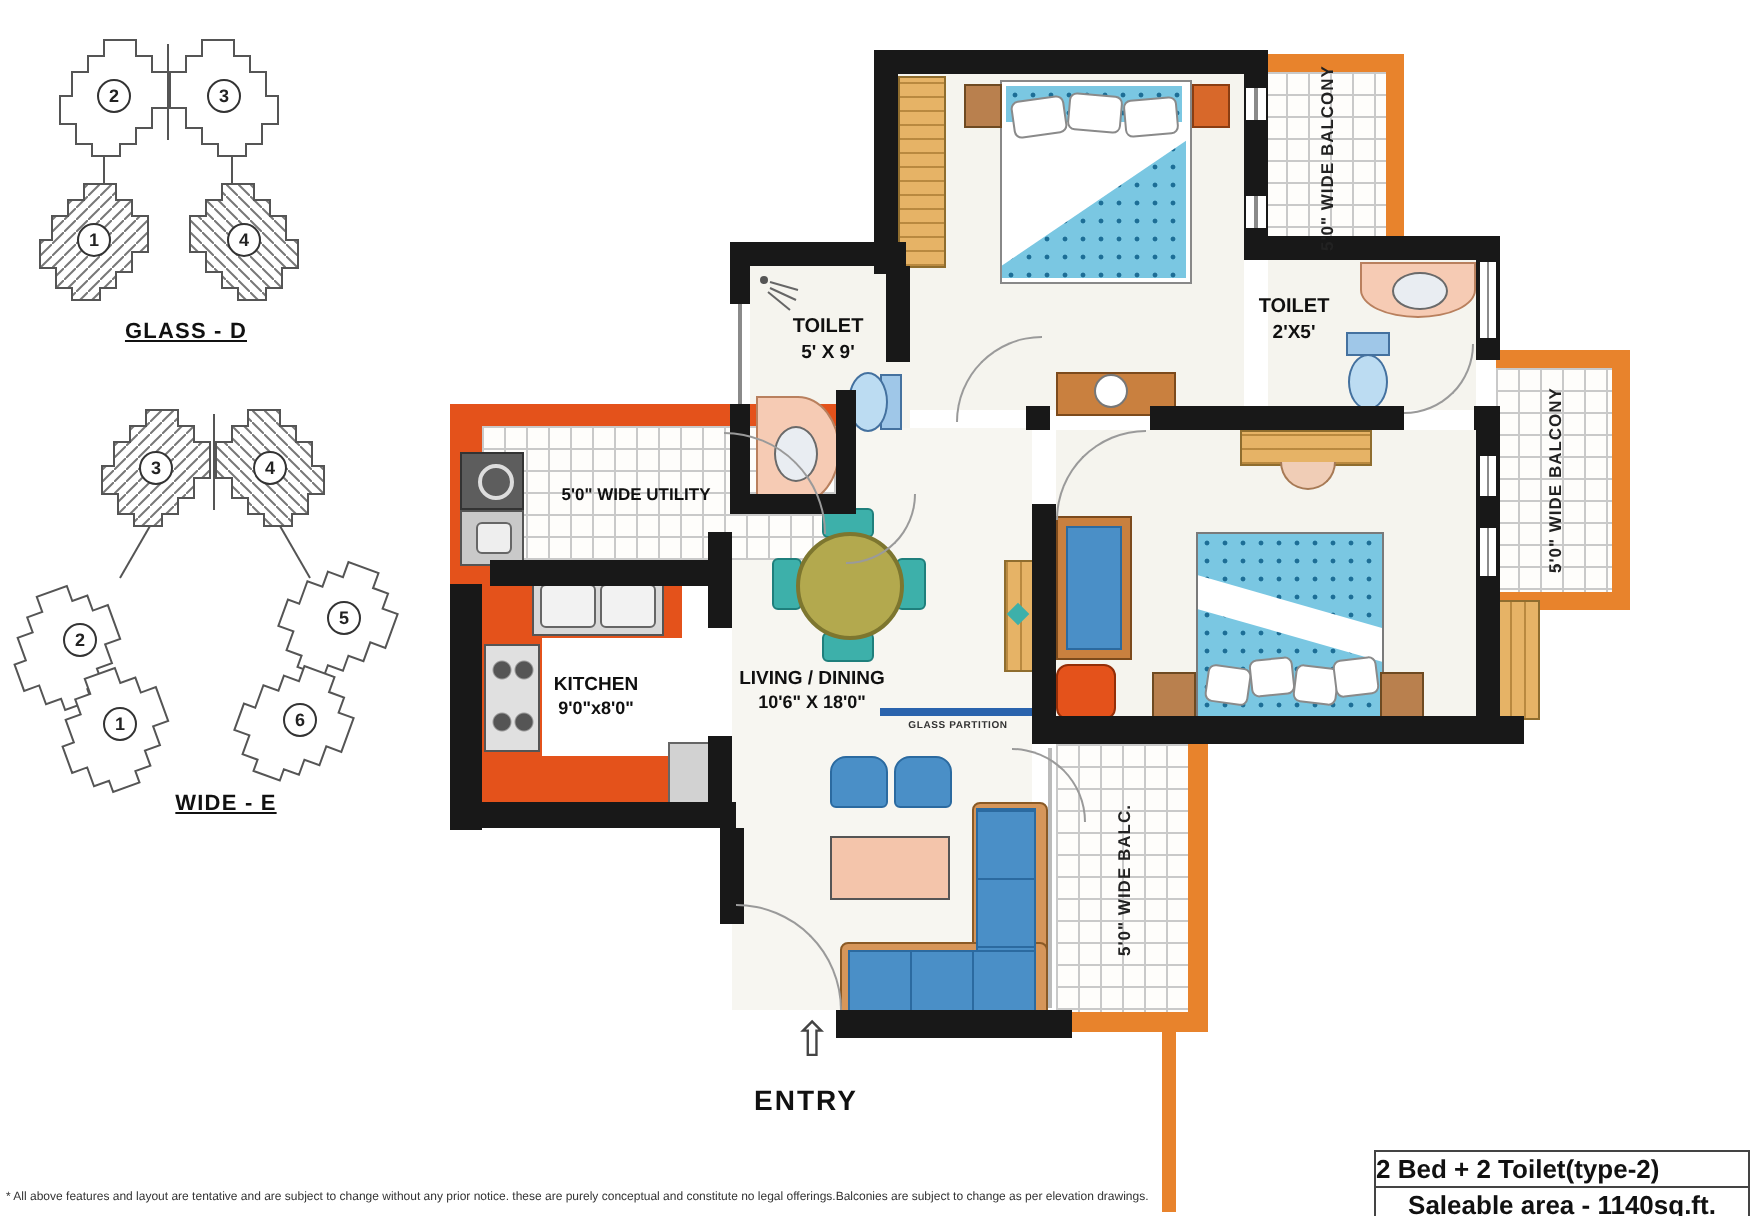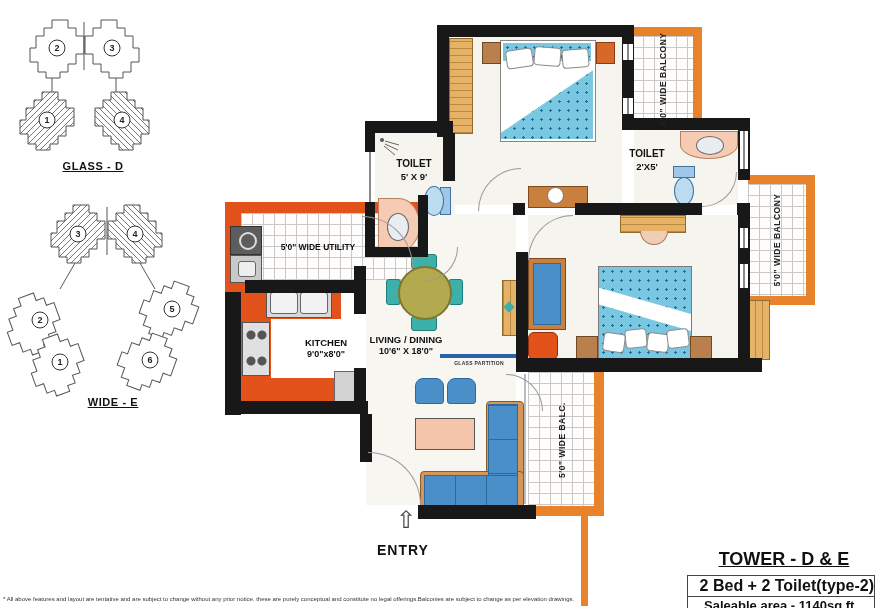--- a/index.html
+++ b/index.html
@@ -254,21 +254,21 @@
   <div class="arc" style="left:506px;top:374px;width:36px;height:36px;border-right-width:1px;border-top-width:1px;border-top-right-radius:100%"></div>
 
   <div class="rlabel" style="left:375px;top:158px;width:78px">
     <div>TOILET</div>
     <div class="d">5' X 9'</div>
   </div>
   <div class="rlabel" style="left:618px;top:148px;width:58px">
     <div>TOILET</div>
     <div class="d">2'X5'</div>
   </div>
-  <div class="rlabel" style="left:284px;top:337px;width:84px;font-size:9.5px">
+  <div class="rlabel" style="left:256px;top:337px;width:84px;font-size:9.5px">
     <div>KITCHEN</div>
     <div class="d" style="font-size:9px">9'0"x8'0"</div>
   </div>
   <div class="rlabel" style="left:366px;top:334px;width:80px;font-size:9.5px">
     <div>LIVING / DINING</div>
     <div class="d" style="font-size:9px">10'6" X 18'0"</div>
   </div>
   <div class="rlabel" style="left:262px;top:242px;width:112px;font-size:8.5px">5'0" WIDE UTILITY</div>
   <div class="vwrap" style="left:640px;top:40px;width:46px;height:78px">
     <span class="vlabel">5'0" WIDE BALCONY</span>
@@ -277,20 +277,19 @@
     <span class="vlabel">5'0" WIDE BALCONY</span>
   </div>
   <div class="vwrap" style="left:540px;top:400px;width:44px;height:80px">
     <span class="vlabel">5'0" WIDE BALC.</span>
   </div>
   <div class="a" style="left:440px;top:360px;width:78px;text-align:center;font-size:5px;font-weight:bold;color:#333;letter-spacing:.3px">GLASS PARTITION</div>
 
   <div class="a" style="left:392px;top:506px;width:28px;height:30px;font-size:24px;color:#444;text-align:center">⇧</div>
   <div class="a" style="left:368px;top:542px;width:70px;text-align:center;font-size:14px;font-weight:bold;letter-spacing:1px;color:#111">ENTRY</div>
 
-  <div class="a" style="left:695px;top:549px;width:178px;text-align:center;font-size:18px;font-weight:bold;color:#111;text-decoration:underline">TOWER - D &amp; E</div>
   <div class="a" style="left:687px;top:575px;width:186px;border:1px solid #444;background:#fff">
-    <div style="border-bottom:1px solid #444;font-size:16px;font-weight:bold;text-align:right;padding:1px 0;color:#111">2 Bed + 2 Toilet(type-2)</div>
+    <div style="border-bottom:1px solid #444;font-size:13px;font-weight:bold;text-align:left;padding:1px 0;color:#111">2 Bed + 2 Toilet(type-2)</div>
     <div style="font-size:13px;font-weight:bold;text-align:center;padding:1px 0;color:#111">Saleable area - 1140sq.ft.</div>
   </div>
 
   <div class="a" style="left:3px;top:596px;width:620px;font-size:6px;color:#333;white-space:nowrap">* All above features and layout are tentative and are subject to change without any prior notice. these are purely conceptual and constitute no legal offerings.Balconies are subject to change as per elevation drawings.</div>
 </div>
 
 </body></html>

